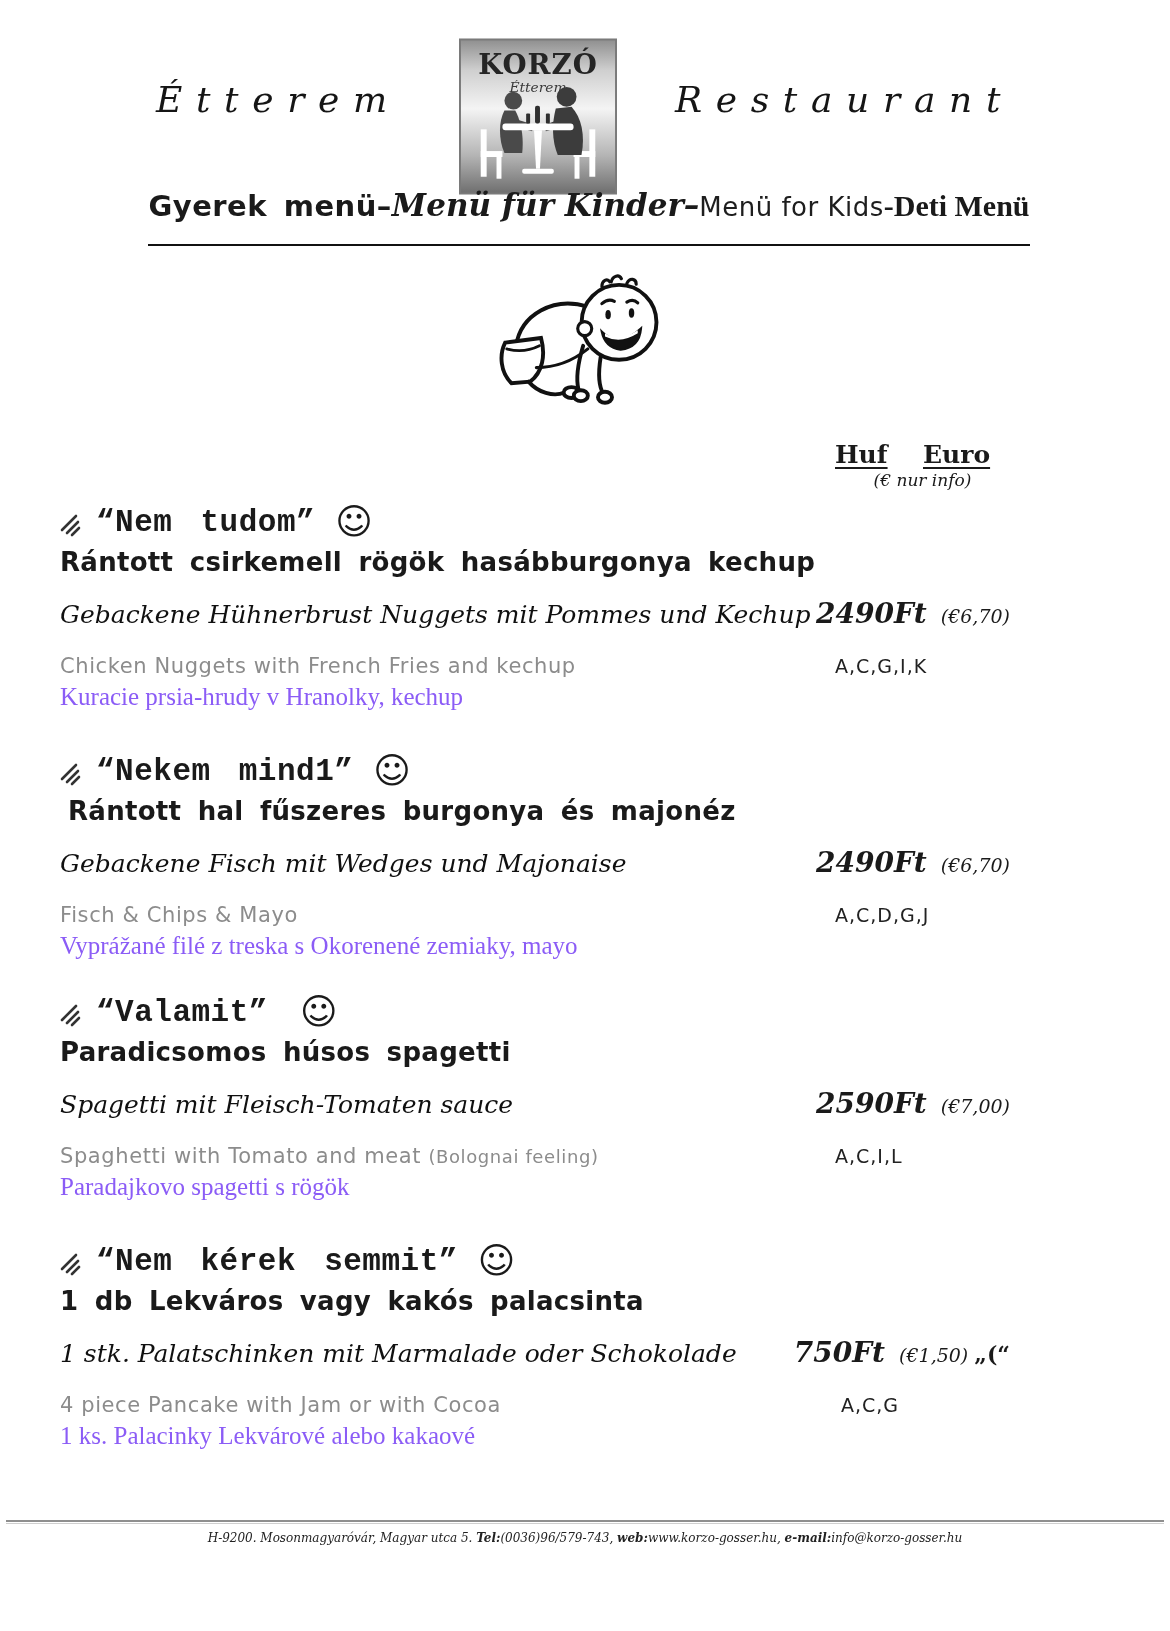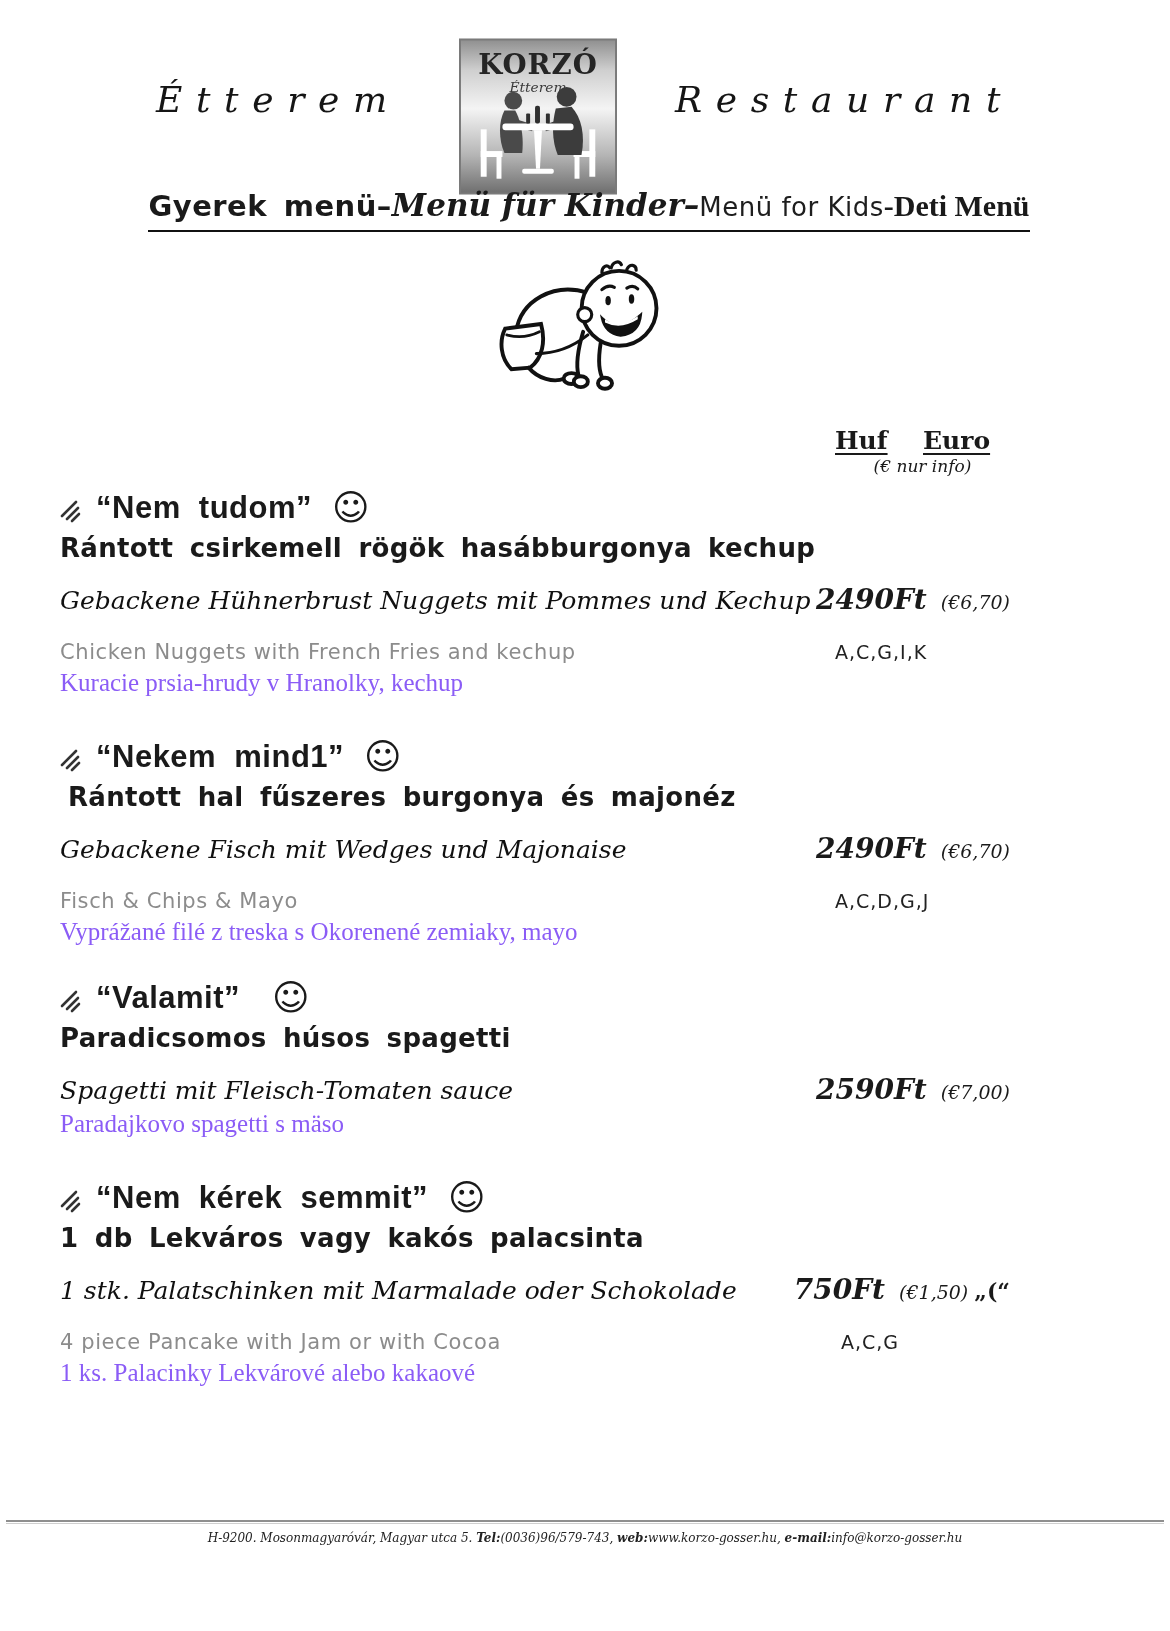--- a/index.html
+++ b/index.html
@@ -16,21 +16,21 @@
   .masthead { display:flex; justify-content:center; align-items:center; gap:58px; margin-bottom:26px; }
   .masthead .side-word {
     font-family:"DejaVu Serif", serif; font-style:italic; font-size:36px;
     letter-spacing:0.38em; color:#151515; white-space:nowrap;
   }
   .logo-box { width:158px; height:123px; flex:0 0 auto;border-radius:18px; }
 
   
   .menu-title { text-align:center; margin-bottom:28px; }
   .menu-title .underlined {
-    display:inline-block; border-bottom:2.5px solid #111; padding-bottom:7px; white-space:nowrap;margin-left:8px;
+    display:inline-block; border-bottom:2.5px solid #111; padding-bottom:21px; white-space:nowrap;margin-left:8px;
   }
   .t-hu { font-family:"DejaVu Sans", sans-serif; font-weight:bold; font-size:29px; letter-spacing:0.5px; word-spacing:6px; }
   .t-de { font-family:"DejaVu Serif", serif; font-style:italic; font-weight:bold; font-size:31px; }
   .t-en { font-family:"DejaVu Sans", sans-serif; font-size:26px; color:#1e1e1e; letter-spacing:0.5px; }
   .t-sk { font-family:"Liberation Serif", serif; font-weight:bold; font-size:30px; }
 
   
   .baby-wrap { text-align:center; margin:0 0 6px 0; }
 
   
@@ -40,21 +40,21 @@
   .cur-head { margin-top:4px; margin-bottom:14px; }
   .cur-words { font-family:"DejaVu Serif", serif; font-weight:bold; font-size:25px; }
   .cur-words .u { text-decoration:underline; text-underline-offset:4px; }
   .cur-note { font-family:"DejaVu Serif", serif; font-style:italic; font-size:17px; text-align:center; margin-top:1px; }
 
   
   .item { margin-bottom:34px; }
   .item.gap-lg { margin-top:42px; }
   .item-title-row { display:flex; align-items:center; gap:12px; margin-bottom:7px; }
   .hatch { width:24px; height:24px; flex:0 0 auto; margin-top:8px; }
-  .item-name { font-family:Liberation Sans, sans-serif; font-weight:bold; font-size:31px; letter-spacing:0.5px; word-spacing:9px;text-align:center; }
+  .item-name { font-family:Liberation Mono, monospace; font-weight:bold; font-size:31px; letter-spacing:0.5px; word-spacing:9px;text-align:center; }
   .smiley { font-family:"DejaVu Sans", sans-serif; font-size:36px; font-weight:normal; line-height:1; margin-left:8px; }
   .l-hu { font-family:"DejaVu Sans", sans-serif; font-weight:bold; font-size:26px; letter-spacing:0.3px; word-spacing:7px; margin-bottom:6px; }
   .l-de { font-family:"DejaVu Serif", serif; font-style:italic; font-size:25px; color:#101010; margin-bottom:5px; }
   .l-en { font-family:"DejaVu Sans", sans-serif; font-size:21px; color:#8c8c8c; letter-spacing:0.6px; margin-bottom:5px; }
   .l-en .note { font-size:18px; }
   .l-sk { font-family:"Liberation Serif", serif; font-size:25px; color:#8b5cf6; }
   .price-huf { font-family:"DejaVu Serif", serif; font-style:italic; font-weight:bold; font-size:28px; }
   .price-eur { font-family:"DejaVu Serif", serif; font-style:italic; font-size:19px; margin-left:14px; }
   .price-suffix { font-family:"DejaVu Serif", serif; font-weight:900; font-size:22px; margin-left:6px; }
   .allergens { font-family:"DejaVu Sans", sans-serif; font-size:19px; letter-spacing:1px; color:#222; }
@@ -240,21 +240,25 @@
         </g>
       </svg>
       <span class="item-name">“Valamit”</span>
       <span class="smiley" style="margin-left:20px;">☺</span>
     </div>
     <div class="l-hu">Paradicsomos húsos spagetti</div>
     <div class="line">
       <div class="left l-de">Spagetti mit Fleisch-Tomaten sauce</div>
       <div class="rightcol"><span class="price-huf">2590Ft</span><span class="price-eur">(€7,00)</span></div>
     </div>
-    <div class="l-sk">Paradajkovo spagetti s mäso</div>
+    <div class="line">
+      <div class="left l-en"><span>Spaghetti with Tomato and meat</span> <span class="note">(Bolognai feeling)</span></div>
+      <div class="rightcol allergens">A,C,I,L</div>
+    </div>
+    <div class="l-sk">Paradajkovo spagetti s rögök</div>
   </div>
 
   <div class="item gap-lg">
     <div class="item-title-row">
       <svg class="hatch" viewBox="0 0 24 24">
         <g stroke="#333" stroke-width="2.6" stroke-linecap="round">
           <line x1="16" y1="2" x2="2" y2="16"></line>
             <line x1="18" y1="8" x2="7" y2="19"></line>
             <line x1="19" y1="14" x2="12" y2="21"></line>
         </g>

